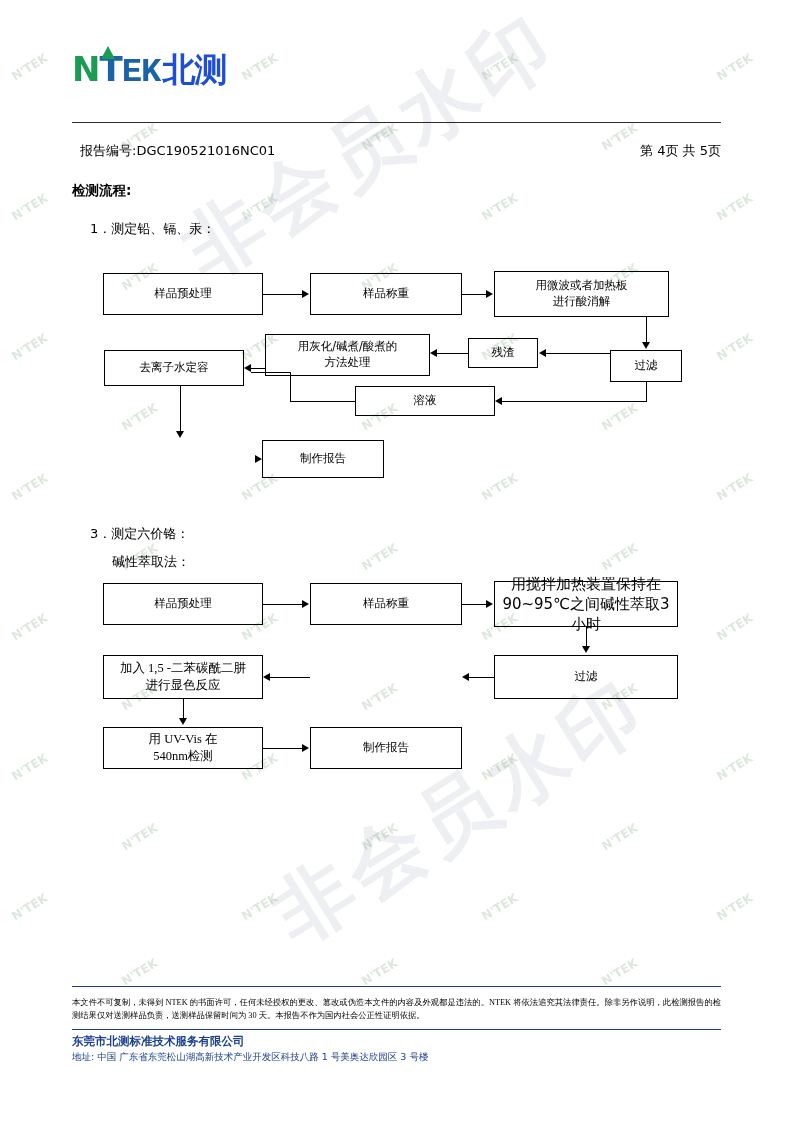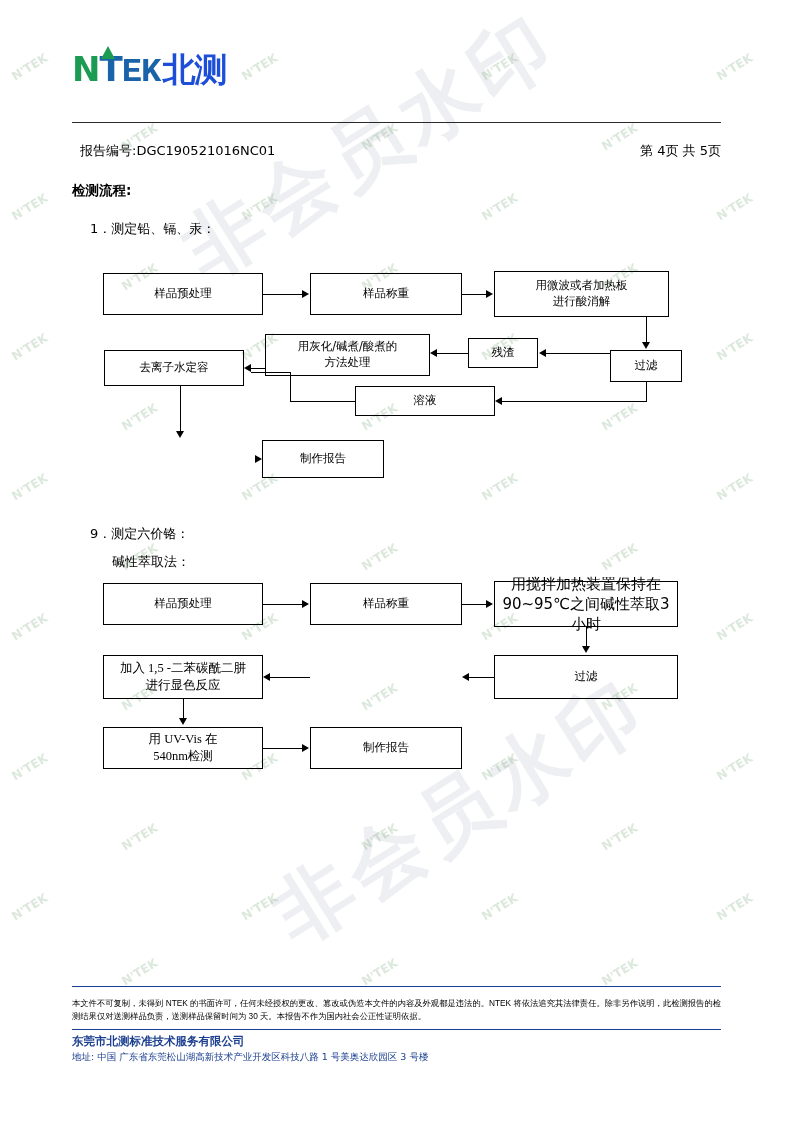--- a/index.html
+++ b/index.html
@@ -181,21 +181,21 @@
   
   .footer {
     position: absolute;
     left: 72px;
     right: 72px;
     bottom: 56px;
     z-index: 3;
   }
   .footer-top-rule { border-top: 1px solid #1b3f8f; margin-bottom: 5px; }
   .disclaimer {
-    font-family: Liberation Sans, sans-serif;
+    font-family: Liberation Serif, serif;
     font-size: 8.3px;
     line-height: 1.55;
     color: #000;
     text-align: justify;
     margin-top: 10px;
   }
   .footer-rule2 { border-top: 1px solid #1b3f8f; margin: 6px 0 4px; }
   .company {
     font-family: "DejaVu Sans", sans-serif;
     font-weight: bold;
@@ -348,21 +348,21 @@
     <div class="conn h" style="left:251px; top:372px; width:40px;"></div>
 
     <div class="box" style="left:262px; top:440px; width:122px; height:38px;">制作报告</div>
 
     <div class="conn v" style="left:180px; top:386px; height:46px;"></div>
     <div class="arrow-d" style="left:176px; top:431px;"></div>
 
     <div class="conn h" style="left:256px; top:459px; width:0px;"></div>
     <div class="arrow-r" style="left:255px; top:455px;"></div>
 
-    <div class="step-label step2">9．测定六价铬：</div>
+    <div class="step-label step2">3．测定六价铬：</div>
     <div class="step-label step2b">碱性萃取法：</div>
 
     <div class="box" style="left:103px; top:583px; width:160px; height:42px;">样品预处理</div>
     <div class="box" style="left:310px; top:583px; width:152px; height:42px;">样品称重</div>
     <div class="box" style="left:494px; top:581px; width:184px; height:46px; white-space:pre-line; font-size:15px;">用搅拌加热装置保持在
 90~95℃之间碱性萃取3小时</div>
 
     <div class="conn h" style="left:263px; top:604px; width:40px;"></div>
     <div class="arrow-r" style="left:302px; top:600px;"></div>
     <div class="conn h" style="left:462px; top:604px; width:25px;"></div>

